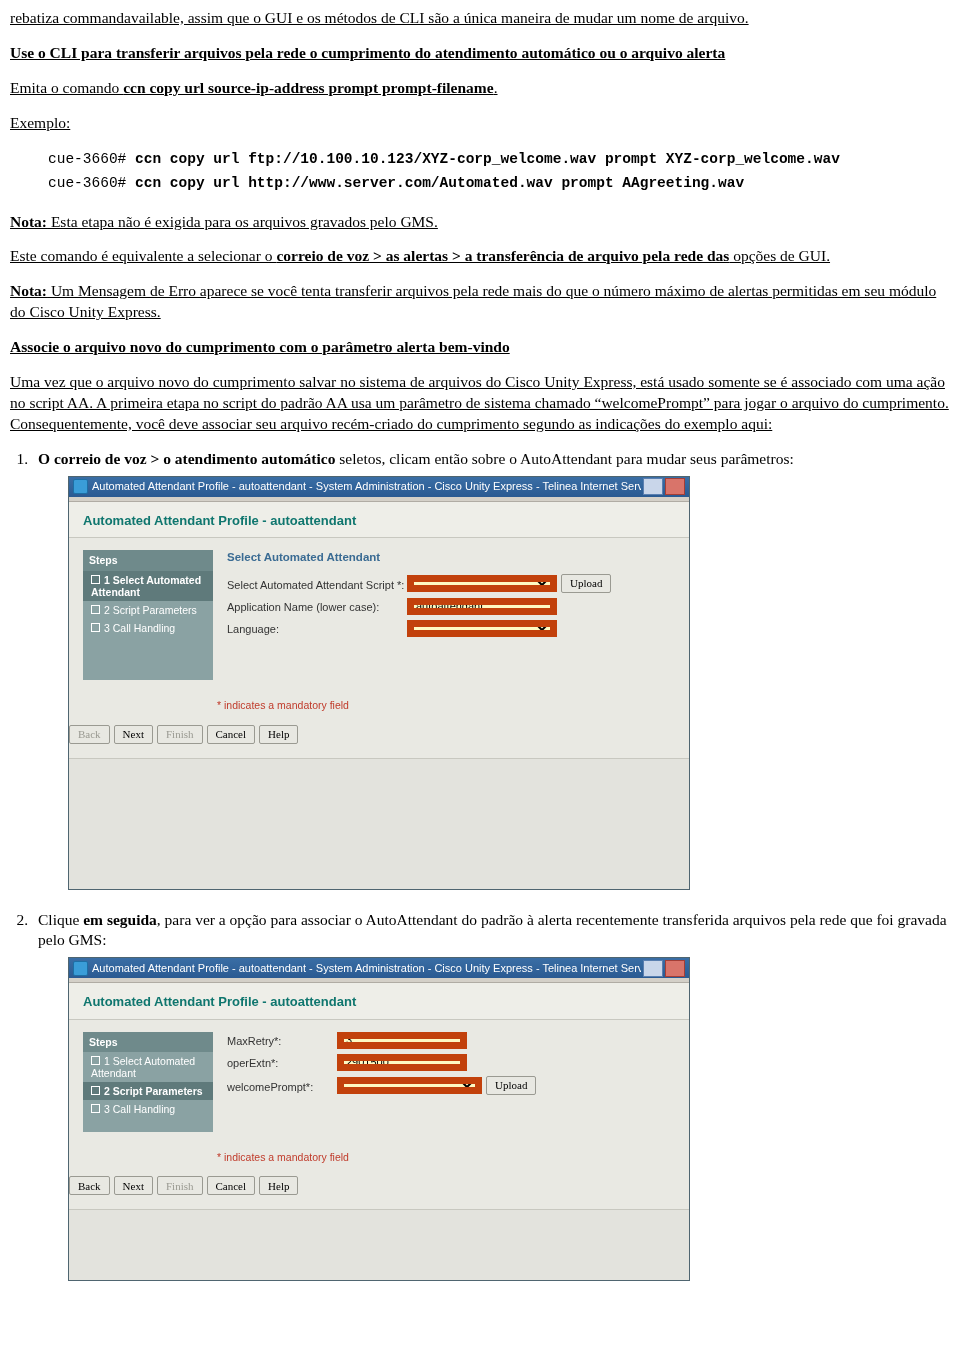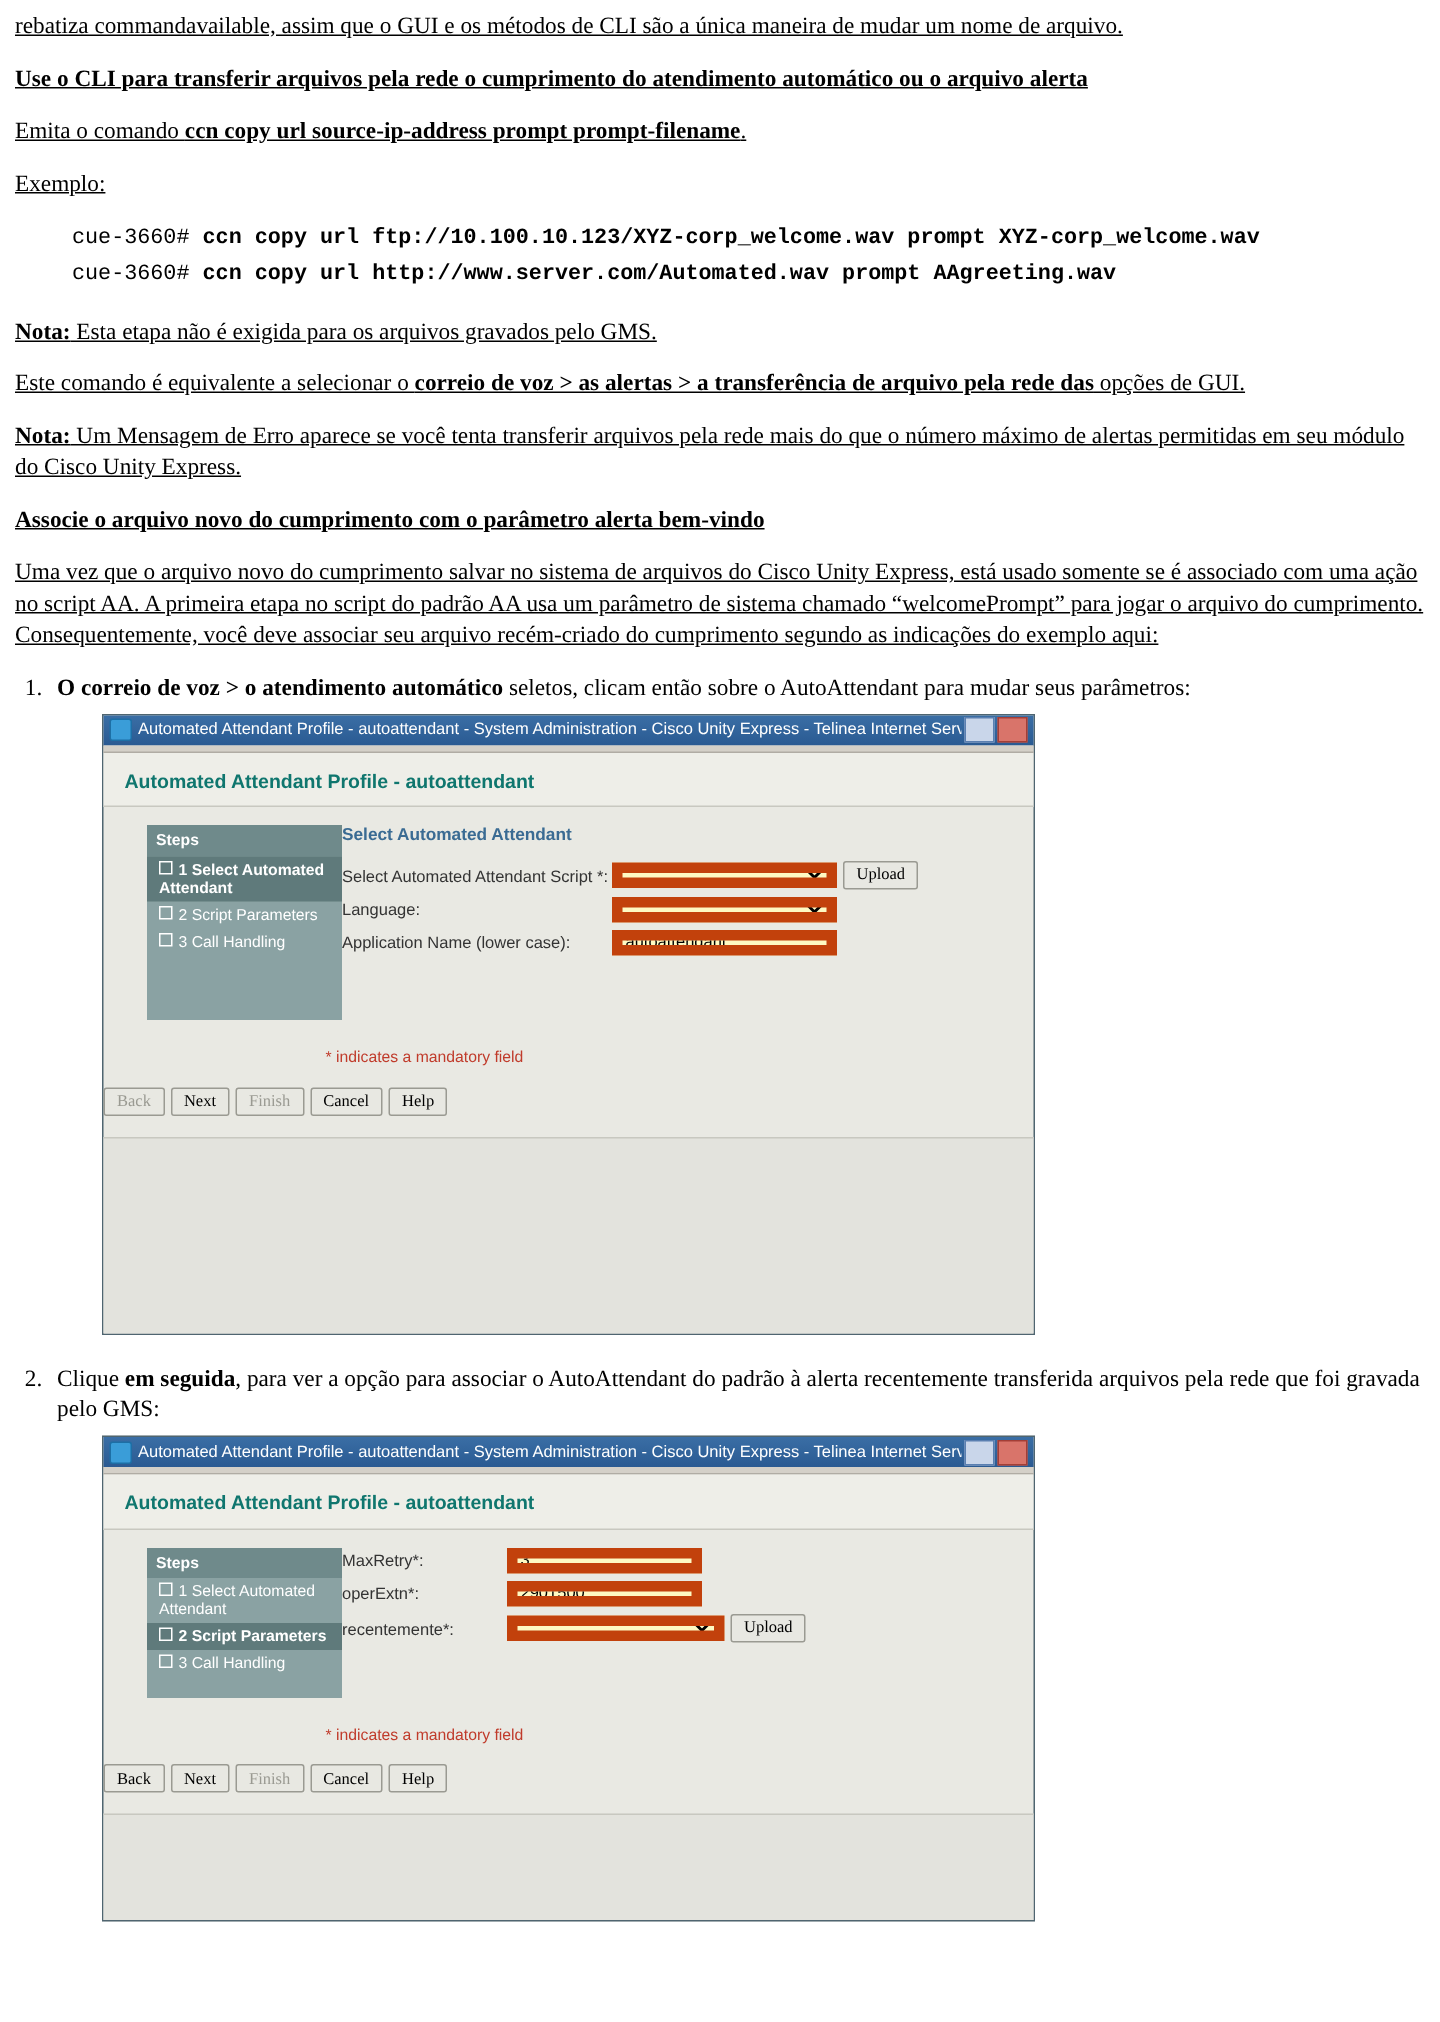--- a/index.html
+++ b/index.html
@@ -64,21 +64,22 @@
   .page-header {
     padding: 10px 4px 8px 14px;
     font-weight: bold;
     font-size: 13px;
     color: #0f766e;
     border-bottom: 1px solid #c8c8c0;
     background: #eeeee8;
   }
   .wizard {
     display: flex;
-    padding: 12px 14px 8px 29px;
+    padding: 12px 14px 8px 14px;
+    gap: 14px;
     min-height: 130px;
   }
   .steps {
     width: 130px;
     background: #8aa2a3;
     color: #fff;
     font-size: 10.5px;
     padding: 0;
   }
   .steps-hdr {
@@ -205,29 +206,29 @@
         <div class="form-area">
           <div class="form-title">Select Automated Attendant</div>
           <div class="field-row">
             <div class="lbl">Select Automated Attendant Script *:</div>
             <div class="ctrl">
               <select style="width:150px"><option>aa.aef</option></select>
               <button class="btn">Upload</button>
             </div>
           </div>
           <div class="field-row">
+            <div class="lbl">Application Name (lower case):</div>
+            <div class="ctrl">
+              <input type="text" style="width: 150px;" value="autoattendant">
+            </div>
+          </div>
+          <div class="field-row">
             <div class="lbl">Language:</div>
             <div class="ctrl">
               <select style="width:150px"><option>English (United States)</option></select>
-            </div>
-          </div>
-          <div class="field-row">
-            <div class="lbl">Application Name (lower case):</div>
-            <div class="ctrl">
-              <input type="text" style="width: 150px;" value="autoattendant">
             </div>
           </div>
         </div>
       </div>
       <div class="mandatory-note">* indicates a mandatory field</div>
       <div class="button-row">
         <button class="btn" disabled="">Back</button>
         <button class="btn">Next</button>
         <button class="btn" disabled="">Finish</button>
         <button class="btn">Cancel</button>
@@ -264,21 +265,21 @@
                 <input type="text" style="width: 130px;" value="3">
               </div>
           </div>
           <div class="field-row">
             <div class="lbl" style="width:110px">operExtn*:</div>
             <div class="ctrl">
                 <input type="text" style="width: 130px;" value="2901500">
               </div>
           </div>
           <div class="field-row">
-            <div class="lbl" style="width:110px">recentemente*:</div>
+            <div class="lbl" style="width:110px">welcomePrompt*:</div>
             <div class="ctrl">
               <select style="width:145px"><option>AAWelcometoXYZ.wav</option></select>
               <button class="btn">Upload</button>
             </div>
           </div>
         </div>
       </div>
       <div class="mandatory-note">* indicates a mandatory field</div>
       <div class="button-row">
         <button class="btn">Back</button>

